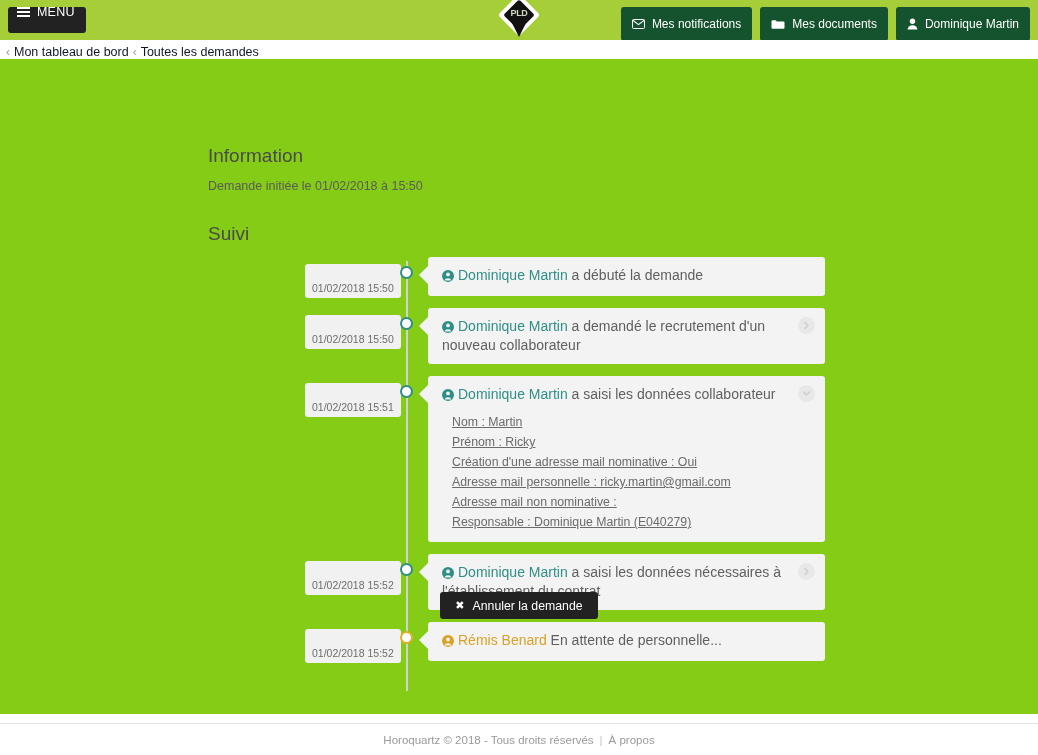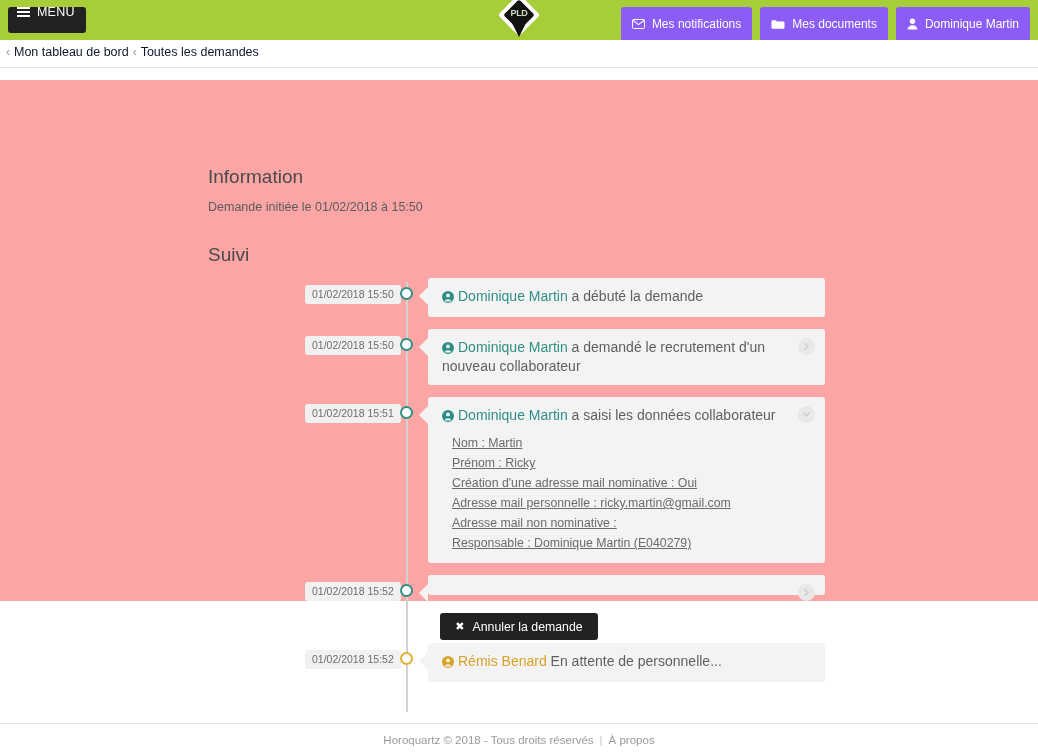--- a/index.html
+++ b/index.html
@@ -75,21 +75,21 @@
     font-size: 9px; color: #cfd8c0; font-weight: bold;
     letter-spacing: -.3px;
   }
 
   .nav-btns {
     position: absolute; right: 8px; top: 7px;
     display: flex; gap: 8px;
   }
   .nav-btn {
     height: 34px;
-    background: #8b5cf6;
+    background: #14532d;
     color: #ffffff;
     border-radius: 3px;
     display: flex; align-items: center;
     padding: 8px 11px;
     gap: 7px;
     font-size: 12px;
     cursor: pointer;
     white-space: nowrap;
   }
   .nav-btn svg { display: block; }
@@ -110,23 +110,23 @@
   .crumbs .chev { color: #9a9a9a; font-size: 12px; }
   .crumbs a { color: #0f172a; text-decoration: none; cursor: pointer; }
   .page-title {
     position: absolute; left: 0; top: 46px;
     width: 1038px; text-align: center;
     font-size: 13.5px; font-weight: bold; color: #3a3a3a;
   }
 
   
   .content {
-    position: absolute; top: 80px; left: 0;
-    width: 1038px; height: 521px;
-    background: #fca5a5;
+    position: absolute; top: 59px; left: 0;
+    width: 1038px; height: 655px;
+    background: #84cc16;
   }
   .h-section {
     position: absolute;
     font-size: 19px; color: #4a4a4a; font-weight: normal;
   }
   #info-title { left: 208px; top: 86px; }
   #suivi-title { left: 208px; top: 164px; }
   .info-line {
     position: absolute; left: 208px; top: 120px;
     font-size: 12.5px; color: #5b5b5b;
@@ -148,21 +148,21 @@
     align-items: flex-start;
     margin-bottom: 12px;
   }
   .tl-date {
     position: absolute;
     left: 305px;
     font-size: 10.5px;
     color: #6d6d6d;
     background: #f1f1f1;
     border-radius: 3px;
-    padding: 3px 7px 4px 7px;
+    padding: 18px 7px 4px 7px;
     white-space: nowrap;
   }
   .tl-dot {
     position: absolute;
     left: 400px;
     width: 13px; height: 13px;
     border-radius: 50%;
     background: #ffffff;
     border: 2px solid #2f8f86;
     box-sizing: border-box;
@@ -370,20 +370,25 @@
                 <svg width="9" height="9" viewBox="0 0 9 9">
                   <path d="M1.6 3 L4.5 6 L7.4 3" fill="none" stroke="#cfcfcf" stroke-width="1.6" stroke-linecap="round" stroke-linejoin="round"></path>
                 </svg>
               </div>
             </div>
           </div>
           <div class="tl-row" style="position: absolute; left: 0px; top: 297px; width: 1038px; height: 56px;">
             <div class="tl-date" style="top: 7px;">01/02/2018 15:52</div>
             <div class="tl-dot" style="top: 9px;"></div>
             <div class="tl-card" style="top: 0px;">
+              <div class="tl-head"><span class="actor-icon"><svg width="12" height="12" viewBox="0 0 12 12">
+                    <circle cx="6" cy="6" r="6" fill="#2f8f86"></circle>
+                    <circle cx="6" cy="4.4" r="1.9" fill="#f3f3f3"></circle>
+                    <path d="M2.5 10.6 a3.6 3.2 0 0 1 7 0 z" fill="#f3f3f3"></path>
+                  </svg></span><span class="tl-actor">Dominique Martin</span><span> a saisi les données nécessaires à l'établissement du contrat</span></div>
               <div class="tl-toggle">
                 <svg width="9" height="9" viewBox="0 0 9 9">
                   <path d="M3 1.6 L6 4.5 L3 7.4" fill="none" stroke="#cfcfcf" stroke-width="1.6" stroke-linecap="round" stroke-linejoin="round"></path>
                 </svg>
               </div>
             </div>
           </div>
           <div class="tl-row" style="position: absolute; left: 0px; top: 365px; width: 1038px; height: 39px;">
             <div class="tl-date" style="top: 7px;">01/02/2018 15:52</div>
             <div class="tl-dot pending" style="top: 9px;"></div>

